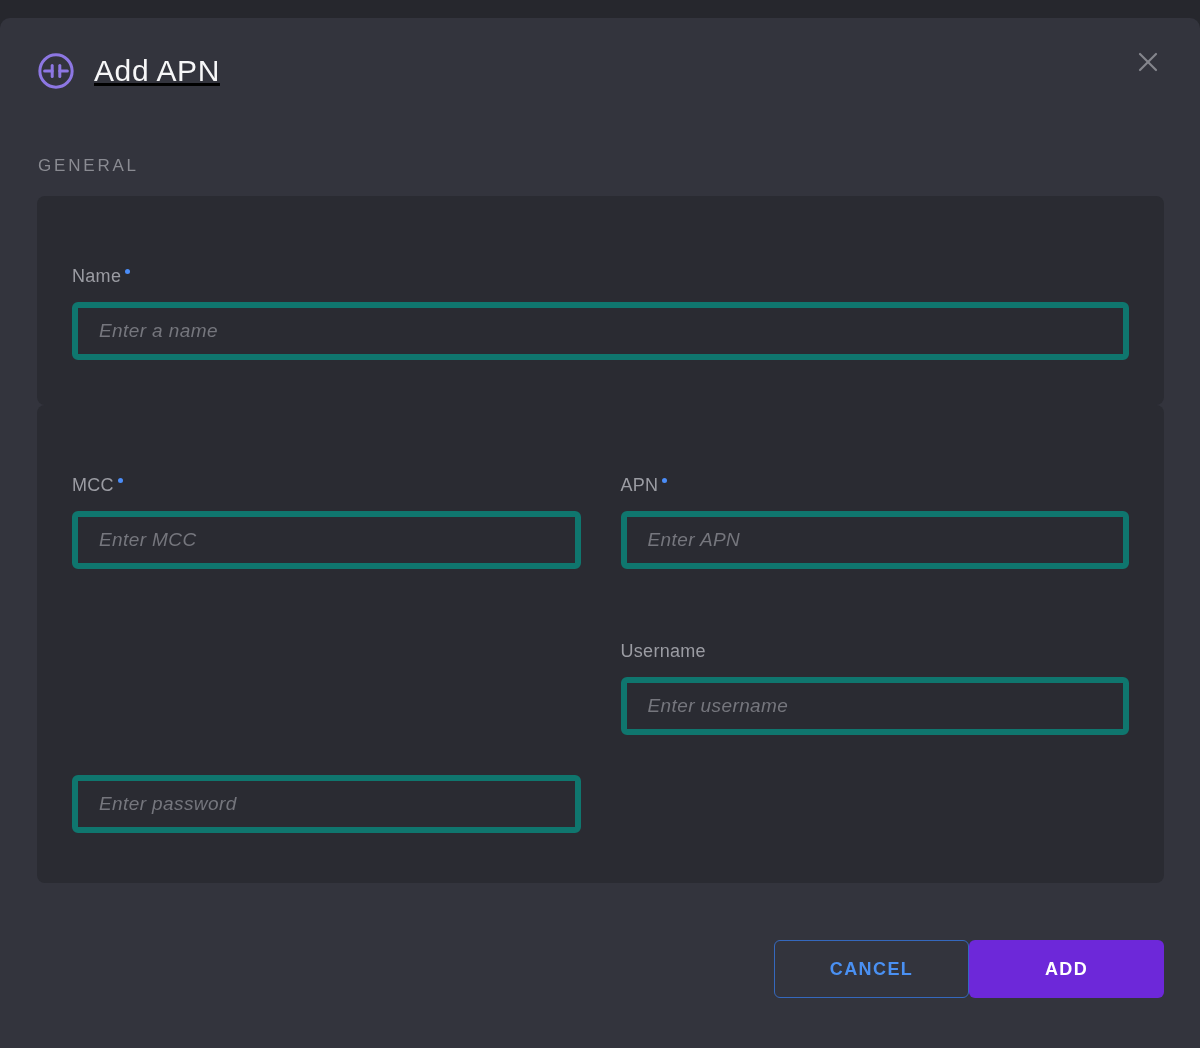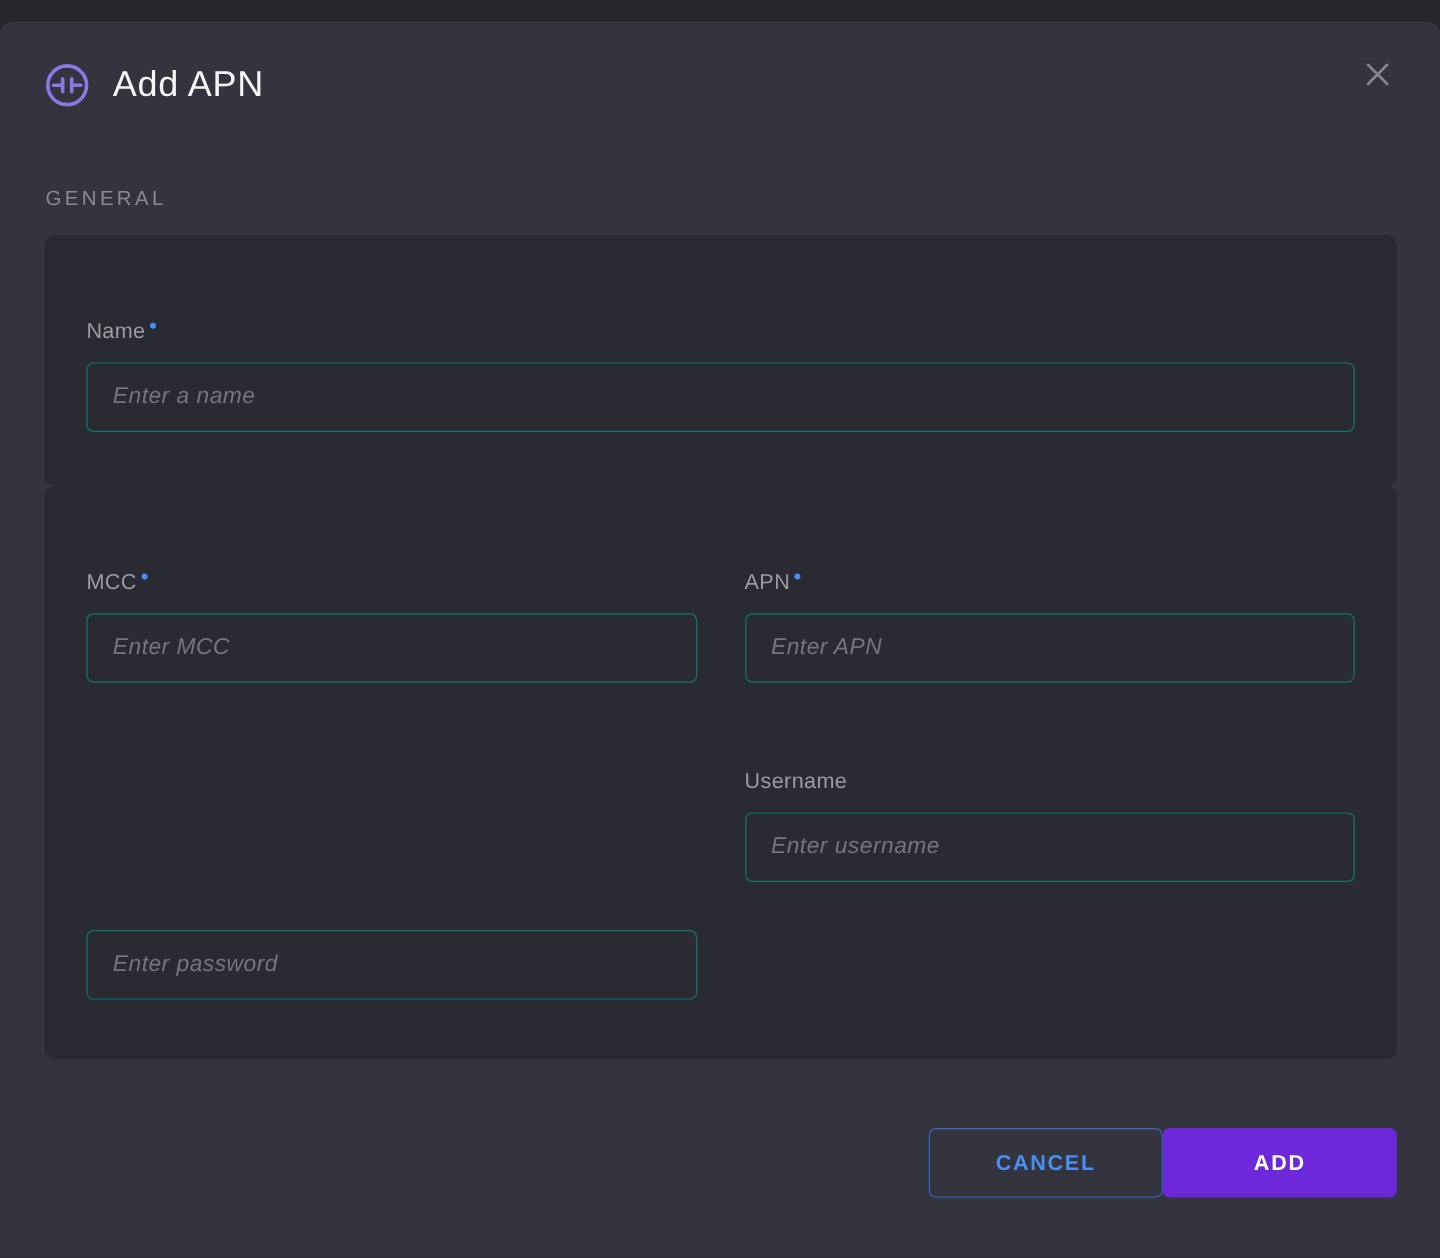--- a/index.html
+++ b/index.html
@@ -13,21 +13,21 @@
   .modal {
     position: absolute;
     top: 18px; left: 0; right: 0;
     height: 1030px;
     background: #33343d;
     border-radius: 10px 10px 0 0;
     padding: 34px 36px 0 37px;
   }
 
   
-  .modal-header { display: flex; align-items: center; }
+  .modal-header { display: flex; align-items: center; text-decoration: underline; }
   .apn-icon svg { width: 38px; height: 38px; display: block; }
   .modal-title {
     font-size: 30px;
     font-weight: 400;
     color: #f7f7f8;
     margin-left: 19px;
     letter-spacing: 0.6px;
   }
   .close-btn {
     margin-left: auto;
@@ -83,21 +83,21 @@
     width: 5px; height: 5px;
     border-radius: 50%;
     background: #4b8df8;
     margin-left: 4px;
     margin-top: 3px;
   }
   .text-input {
     width: 100%;
     height: 58px;
     background: transparent;
-    border: 1px solid #0f766e;
+    border: 6px solid #0f766e;
     border-radius: 6px;
     padding: 0 21px;
     font-size: 19px;
     color: #e4e4e8;
     font-family: "Liberation Sans", sans-serif;
     outline: none;
   }
   .text-input::placeholder {
     font-style: italic;
     color: #75767d;

